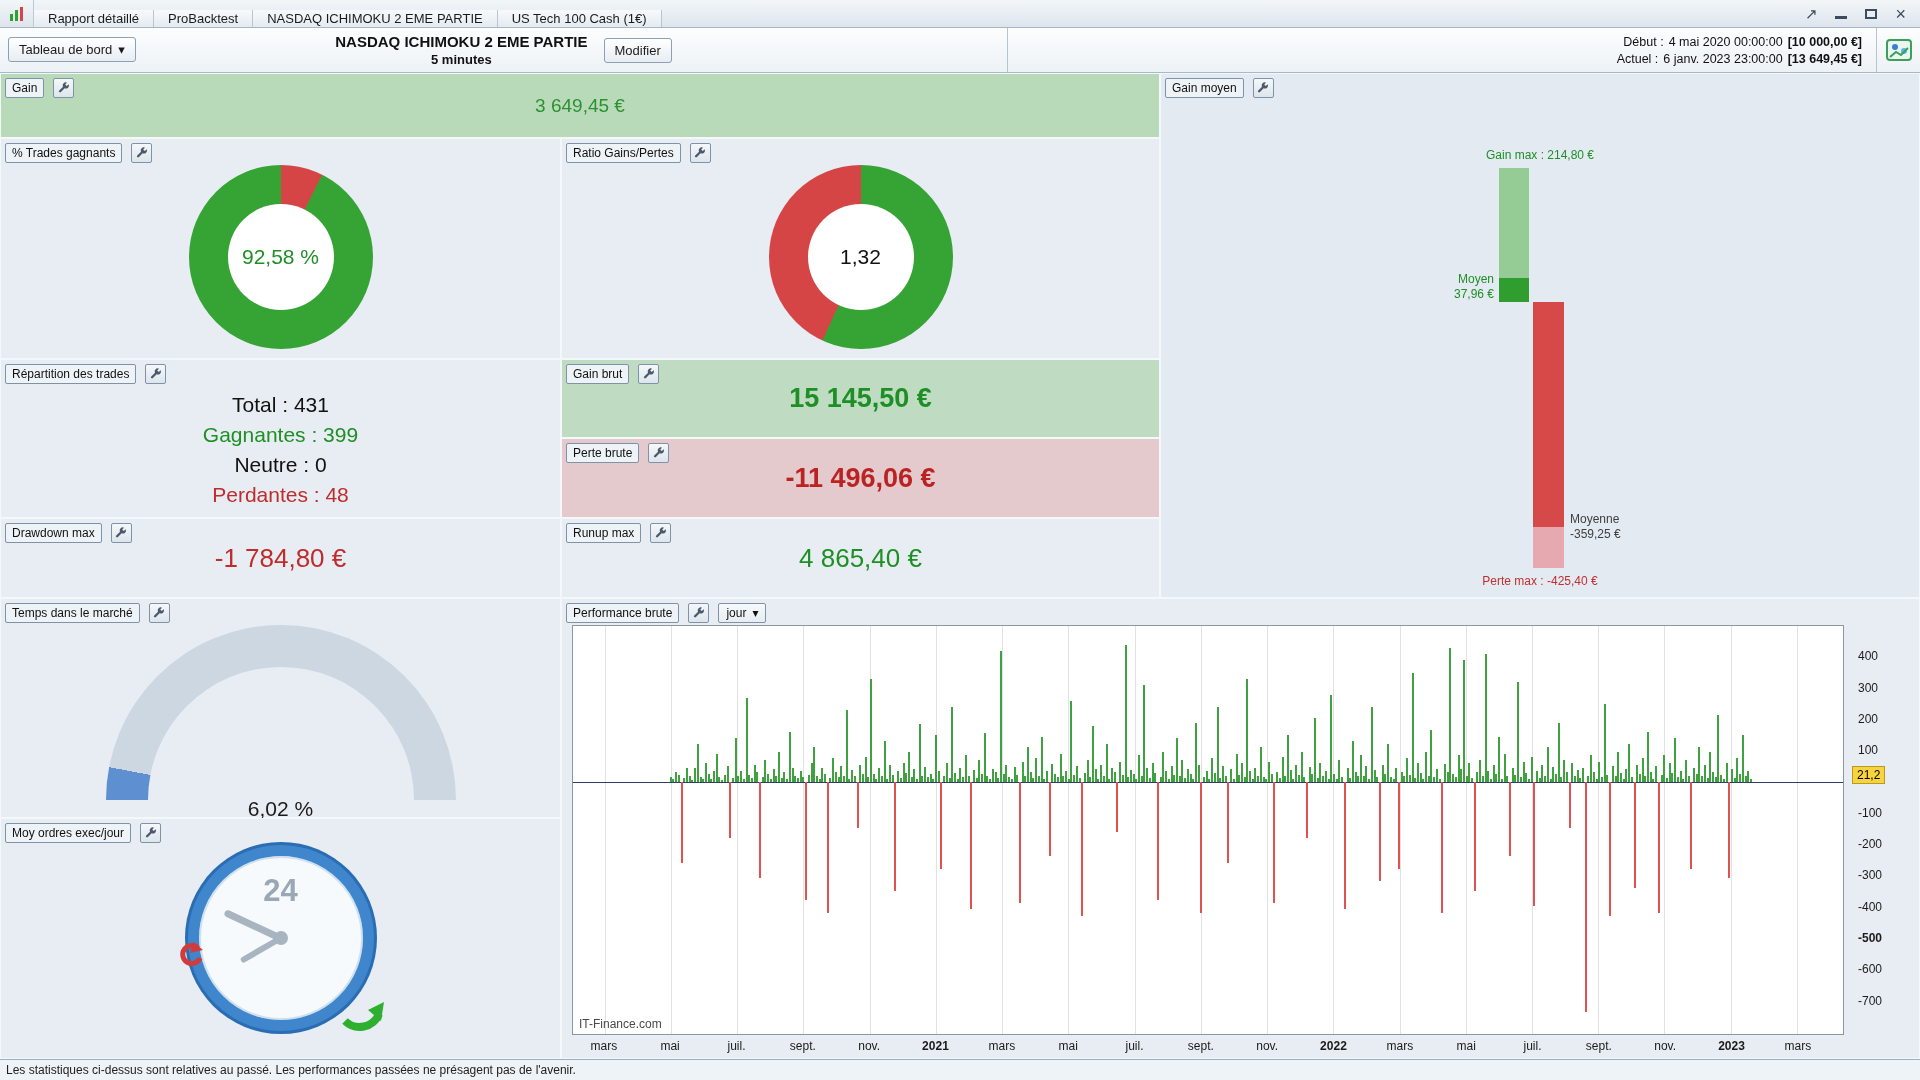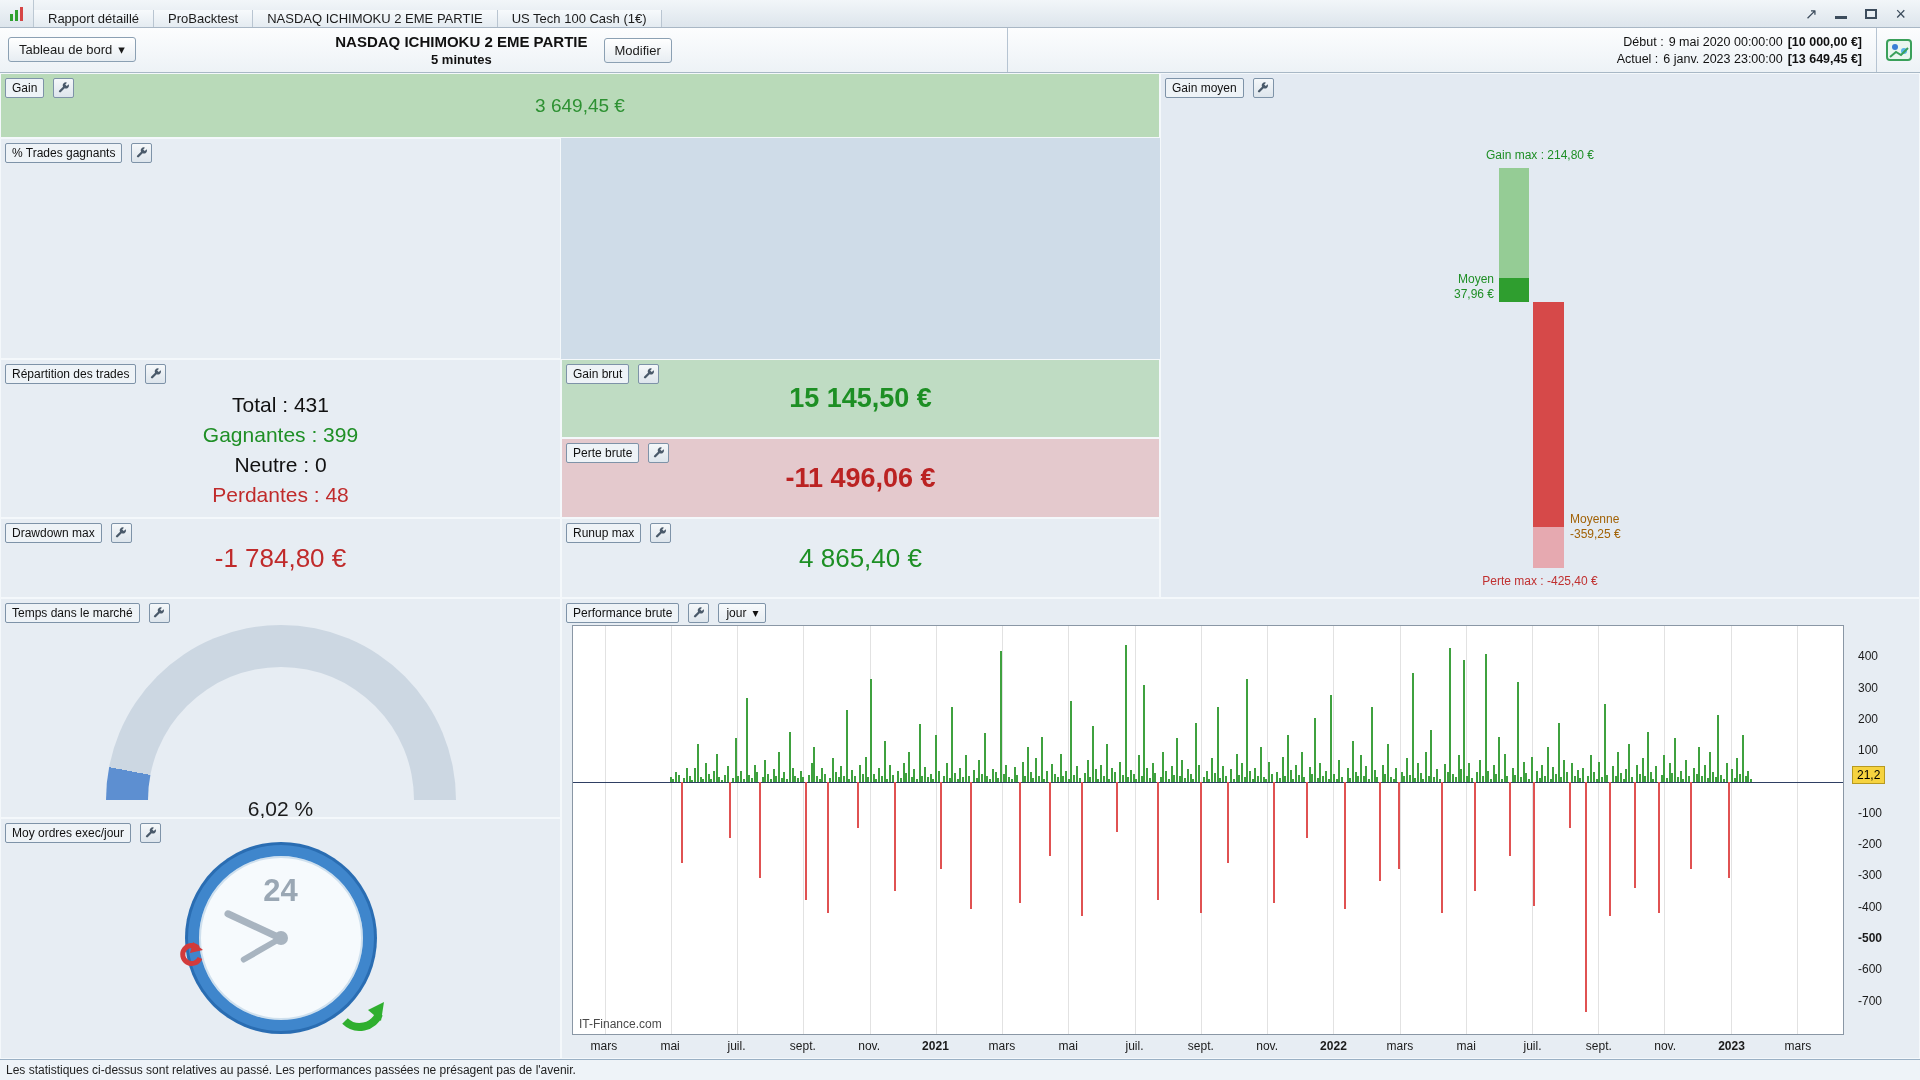--- a/index.html
+++ b/index.html
@@ -84,21 +84,21 @@
   .gm-gainmax { position:absolute; top:74px; width:100%; text-align:center; font-size:12px; color:#1f8f26; }
   .gm-viz { position:absolute; left:0; top:94px; width:100%; height:400px; }
   .gm-bar-gain { position:absolute; left:calc(50% - 41px); width:30px; top:0; }
   .gm-bar-gain .light { background:#95cc95; }
   .gm-bar-gain .dark { background:#2f9e2f; }
   .gm-bar-loss { position:absolute; left:calc(50% - 7px); width:31px; }
   .gm-bar-loss .dark { background:#d64949; }
   .gm-bar-loss .light { background:#e6a9b0; }
   .gm-moyen-label { position:absolute; right:calc(50% + 46px); text-align:right; font-size:12px;
     color:#1f8f26; transform:translateY(-60%); line-height:15px; }
-  .gm-moyenne-label { position:absolute; left:calc(50% + 30px); font-size:12px; color:#a16207;
+  .gm-moyenne-label { position:absolute; left:calc(50% + 30px); font-size:12px; color:#404040;
     transform:translateY(-50%); line-height:15px; }
   .gm-pertemax { position:absolute; top:500px; width:100%; text-align:center; font-size:12px; color:#c03030; }
 
   
   .gauge { position:relative; width:350px; height:210px; margin:26px auto 0; }
   .gauge-arc { position:absolute; left:0; top:0; width:350px; height:175px; border-radius:175px 175px 0 0; }
   .gauge-hole { position:absolute; left:42px; top:42px; width:266px; height:133px;
     border-radius:133px 133px 0 0; background:#e7edf3; }
   .gauge-val { position:absolute; top:172px; width:100%; text-align:center; font-size:21px; color:#1b1b1b; }
 
@@ -180,21 +180,21 @@
     </div>
     <button class="btn">Modifier</button>
   </div>
   <div class="header-left">
     <button class="btn">
         <span>Tableau de bord</span>
         <span>▾</span>
       </button>
   </div>
   <div class="header-right">
-    <div><span>Début :</span><span>9 mai 2020 00:00:00</span><span class="amount">[10 000,00 €]</span></div>
+    <div><span>Début :</span><span>4 mai 2020 00:00:00</span><span class="amount">[10 000,00 €]</span></div>
     <div><span>Actuel :</span><span>6 janv. 2023 23:00:00</span><span class="amount">[13 649,45 €]</span></div>
   </div>
   <div class="header-iconbox">
     <svg width="28" height="28" viewBox="0 0 28 28">
         <rect x="2" y="4" width="24" height="20" rx="3" fill="#eaf6ef" stroke="#3aa05a" stroke-width="2"></rect>
         <circle cx="10" cy="11" r="3" fill="#3a7fd5"></circle>
         <circle cx="19" cy="15" r="3" fill="#59b5e8"></circle>
         <path d="M5 21 l6 -5 5 3 7 -7" stroke="#3aa05a" stroke-width="2" fill="none"></path>
       </svg>
   </div>
@@ -247,22 +247,38 @@
 
   <div class="panel" id="p-winrate">
     <div class="chiprow">
         <span class="chip">% Trades gagnants</span>
         <span class="wrench-btn">
           <svg width="12" height="12" viewBox="0 0 16 16">
             <path fill="#4a5a6a" d="M14.2 3.1a4 4 0 0 1-5.3 5.3l-5 5a1.5 1.5 0 0 1-2.2-2.2l5-5a4 4 0 0 1 5.3-5.3L9.6 3.3l2.1 2.1 2.5-2.3z"></path>
           </svg>
         </span>
       </div>
-  </div>
-
+    <div class="donut" style="background: conic-gradient(rgb(214, 69, 69) 0deg, rgb(214, 69, 69) 7.42%, rgb(53, 164, 53) 7.42%, rgb(53, 164, 53) 100%);">
+      <div class="center green">92,58 %</div>
+    </div>
+  </div>
+
+  <div class="panel" id="p-ratio">
+    <div class="chiprow">
+        <span class="chip">Ratio Gains/Pertes</span>
+        <span class="wrench-btn">
+          <svg width="12" height="12" viewBox="0 0 16 16">
+            <path fill="#4a5a6a" d="M14.2 3.1a4 4 0 0 1-5.3 5.3l-5 5a1.5 1.5 0 0 1-2.2-2.2l5-5a4 4 0 0 1 5.3-5.3L9.6 3.3l2.1 2.1 2.5-2.3z"></path>
+          </svg>
+        </span>
+      </div>
+    <div class="donut" style="background: conic-gradient(rgb(53, 164, 53) 0deg, rgb(53, 164, 53) 56.9%, rgb(214, 69, 69) 56.9%, rgb(214, 69, 69) 100%);">
+      <div class="center black">1,32</div>
+    </div>
+  </div>
 
   <div class="panel" id="p-repartition">
     <div class="chiprow">
         <span class="chip">Répartition des trades</span>
         <span class="wrench-btn">
           <svg width="12" height="12" viewBox="0 0 16 16">
             <path fill="#4a5a6a" d="M14.2 3.1a4 4 0 0 1-5.3 5.3l-5 5a1.5 1.5 0 0 1-2.2-2.2l5-5a4 4 0 0 1 5.3-5.3L9.6 3.3l2.1 2.1 2.5-2.3z"></path>
           </svg>
         </span>
       </div>

